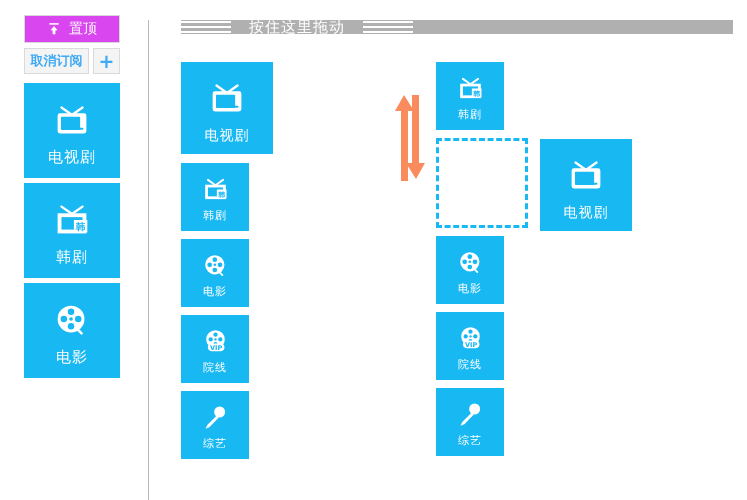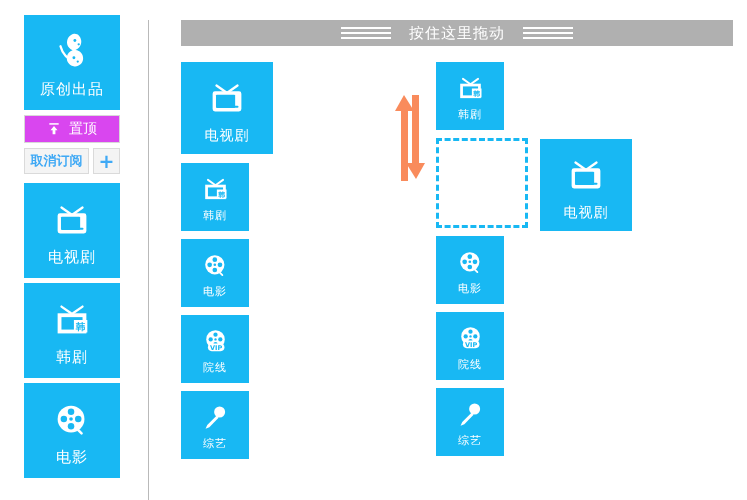--- a/index.html
+++ b/index.html
@@ -128,25 +128,25 @@
     height: 480px;
     background: #b9b9b9;
   }
 
   
   #drag-bar {
     position: absolute;
     left: 181px;
     top: 20px;
     width: 552px;
-    height: 26px;
+    height: 14px;
     background: #b0b0b0;
     display: flex;
     align-items: center;
-    justify-content: center;
+    justify-content: flex-start;
     gap: 18px;
     cursor: move;
     user-select: none;
   }
   #drag-bar .grip {
     display: flex;
     flex-direction: column;
     gap: 3px;
     width: 50px;
   }
@@ -202,33 +202,20 @@
     top: 93px;
     width: 34px;
     height: 88px;
   }
 </style>
 </head>
 <body>
 
 <div id="sidebar">
 
-  <div class="tile side side-slot">
-    <span class="tile-icon">
-      <svg viewBox="0 0 48 48" fill="none">
-        <path d="M26 5c-5 1-8 6-7 11 .6 3 3 5 5.6 6.2-3 1.2-5.6 3.6-6 7-.6 5 3 9.4 8 9.8 4.6.4 8.6-3 9-7.6.5-5-3-9.2-8-9.6 4-1.4 6.6-5.4 6-9.8C33 7.6 29.8 4.4 26 5z" fill="#ffffff"></path>
-        <path d="M12 18c2 8 8 14 16 16" stroke="#ffffff" stroke-width="2.4" fill="none" stroke-linecap="round"></path>
-        <circle cx="27" cy="12" r="1.5" fill="#18b8f3"></circle>
-        <circle cx="31" cy="16" r="1.2" fill="#18b8f3"></circle>
-        <circle cx="26" cy="30" r="1.5" fill="#18b8f3"></circle>
-        <circle cx="30" cy="34" r="1.2" fill="#18b8f3"></circle>
-      </svg>
-    </span>
-    <span class="tile-label">原创出品</span>
-  </div>
 
   <div id="pin-button">
     <span>
       <svg viewBox="0 0 24 24" fill="none">
         <rect x="4" y="2" width="16" height="2.6" fill="#ffffff"></rect>
         <path d="M12 7l6 7h-3.6v7h-4.8v-7H6z" fill="#ffffff"></path>
       </svg>
     </span>
     <span>置顶</span>
   </div>

